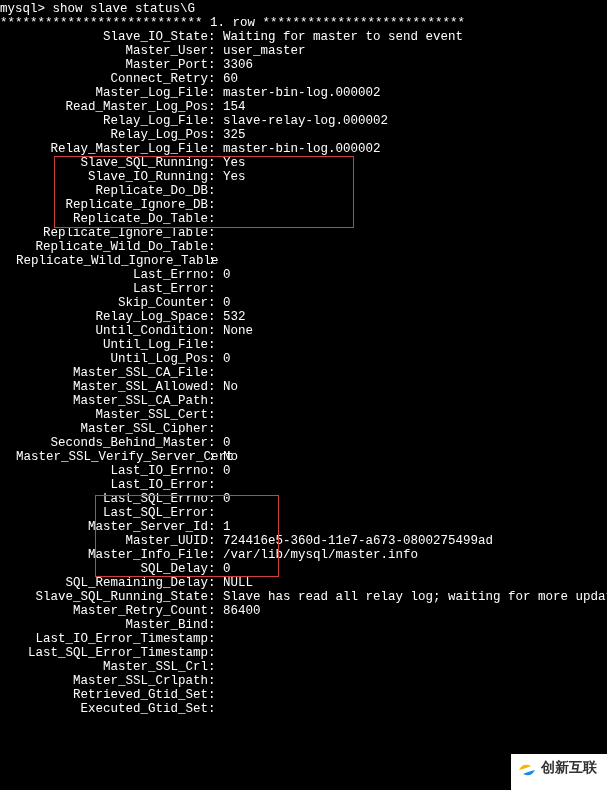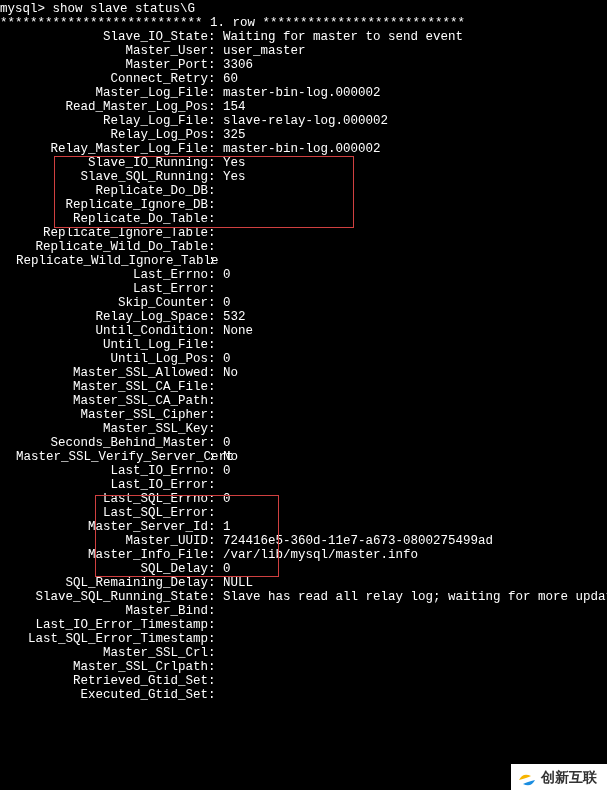--- a/index.html
+++ b/index.html
@@ -33,21 +33,21 @@
   }
   .watermark {
     position: absolute;
     right: 0;
     bottom: 0;
     background: #fff;
     color: #333;
     font-family: sans-serif;
     font-size: 14px;
     font-weight: bold;
-    padding: 6px 10px 6px 30px;
+    padding: 6px 10px 16px 30px;
     display: flex;
     align-items: center;
   }
   .watermark svg {
     position: absolute;
     left: 6px;
     top: 6px;
   }
 </style>
 </head>
@@ -59,52 +59,53 @@
 <div id="fields">
     <div class="line"><span class="key">Slave_IO_State</span><span class="sep">: </span><span class="val">Waiting for master to send event</span></div>
     <div class="line"><span class="key">Master_User</span><span class="sep">: </span><span class="val">user_master</span></div>
     <div class="line"><span class="key">Master_Port</span><span class="sep">: </span><span class="val">3306</span></div>
     <div class="line"><span class="key">Connect_Retry</span><span class="sep">: </span><span class="val">60</span></div>
     <div class="line"><span class="key">Master_Log_File</span><span class="sep">: </span><span class="val">master-bin-log.000002</span></div>
     <div class="line"><span class="key">Read_Master_Log_Pos</span><span class="sep">: </span><span class="val">154</span></div>
     <div class="line"><span class="key">Relay_Log_File</span><span class="sep">: </span><span class="val">slave-relay-log.000002</span></div>
     <div class="line"><span class="key">Relay_Log_Pos</span><span class="sep">: </span><span class="val">325</span></div>
     <div class="line"><span class="key">Relay_Master_Log_File</span><span class="sep">: </span><span class="val">master-bin-log.000002</span></div>
+    <div class="line"><span class="key">Slave_SQL_Running</span><span class="sep">: </span><span class="val">Yes</span></div>
     <div class="line"><span class="key">Slave_IO_Running</span><span class="sep">: </span><span class="val">Yes</span></div>
-    <div class="line"><span class="key">Slave_SQL_Running</span><span class="sep">: </span><span class="val">Yes</span></div>
     <div class="line"><span class="key">Replicate_Do_DB</span><span class="sep">: </span><span class="val"></span></div>
     <div class="line"><span class="key">Replicate_Ignore_DB</span><span class="sep">: </span><span class="val"></span></div>
     <div class="line"><span class="key">Replicate_Do_Table</span><span class="sep">: </span><span class="val"></span></div>
     <div class="line"><span class="key">Replicate_Ignore_Table</span><span class="sep">: </span><span class="val"></span></div>
     <div class="line"><span class="key">Replicate_Wild_Do_Table</span><span class="sep">: </span><span class="val"></span></div>
     <div class="line"><span class="key">Replicate_Wild_Ignore_Table</span><span class="sep">: </span><span class="val"></span></div>
     <div class="line"><span class="key">Last_Errno</span><span class="sep">: </span><span class="val">0</span></div>
     <div class="line"><span class="key">Last_Error</span><span class="sep">: </span><span class="val"></span></div>
     <div class="line"><span class="key">Skip_Counter</span><span class="sep">: </span><span class="val">0</span></div>
     <div class="line"><span class="key">Relay_Log_Space</span><span class="sep">: </span><span class="val">532</span></div>
     <div class="line"><span class="key">Until_Condition</span><span class="sep">: </span><span class="val">None</span></div>
     <div class="line"><span class="key">Until_Log_File</span><span class="sep">: </span><span class="val"></span></div>
     <div class="line"><span class="key">Until_Log_Pos</span><span class="sep">: </span><span class="val">0</span></div>
+    <div class="line"><span class="key">Master_SSL_CA_File</span><span class="sep">: </span><span class="val"></span></div>
     <div class="line"><span class="key">Master_SSL_Allowed</span><span class="sep">: </span><span class="val">No</span></div>
-    <div class="line"><span class="key">Master_SSL_CA_File</span><span class="sep">: </span><span class="val"></span></div>
     <div class="line"><span class="key">Master_SSL_CA_Path</span><span class="sep">: </span><span class="val"></span></div>
+    <div class="line"><span class="key">Master_SSL_Cert</span><span class="sep">: </span><span class="val"></span></div>
     <div class="line"><span class="key">Master_SSL_Cipher</span><span class="sep">: </span><span class="val"></span></div>
-    <div class="line"><span class="key">Master_SSL_Key</span><span class="sep">: </span><span class="val"></span></div>
     <div class="line"><span class="key">Seconds_Behind_Master</span><span class="sep">: </span><span class="val">0</span></div>
     <div class="line"><span class="key">Master_SSL_Verify_Server_Cert</span><span class="sep">: </span><span class="val">No</span></div>
     <div class="line"><span class="key">Last_IO_Errno</span><span class="sep">: </span><span class="val">0</span></div>
     <div class="line"><span class="key">Last_IO_Error</span><span class="sep">: </span><span class="val"></span></div>
     <div class="line"><span class="key">Last_SQL_Errno</span><span class="sep">: </span><span class="val">0</span></div>
     <div class="line"><span class="key">Last_SQL_Error</span><span class="sep">: </span><span class="val"></span></div>
     <div class="line"><span class="key">Master_Server_Id</span><span class="sep">: </span><span class="val">1</span></div>
     <div class="line"><span class="key">Master_UUID</span><span class="sep">: </span><span class="val">724416e5-360d-11e7-a673-0800275499ad</span></div>
     <div class="line"><span class="key">Master_Info_File</span><span class="sep">: </span><span class="val">/var/lib/mysql/master.info</span></div>
     <div class="line"><span class="key">SQL_Delay</span><span class="sep">: </span><span class="val">0</span></div>
     <div class="line"><span class="key">SQL_Remaining_Delay</span><span class="sep">: </span><span class="val">NULL</span></div>
     <div class="line"><span class="key">Slave_SQL_Running_State</span><span class="sep">: </span><span class="val">Slave has read all relay log; waiting for more updates</span></div>
+    <div class="line"><span class="key">Master_Retry_Count</span><span class="sep">: </span><span class="val">86400</span></div>
     <div class="line"><span class="key">Master_Bind</span><span class="sep">: </span><span class="val"></span></div>
     <div class="line"><span class="key">Last_IO_Error_Timestamp</span><span class="sep">: </span><span class="val"></span></div>
     <div class="line"><span class="key">Last_SQL_Error_Timestamp</span><span class="sep">: </span><span class="val"></span></div>
     <div class="line"><span class="key">Master_SSL_Crl</span><span class="sep">: </span><span class="val"></span></div>
     <div class="line"><span class="key">Master_SSL_Crlpath</span><span class="sep">: </span><span class="val"></span></div>
     <div class="line"><span class="key">Retrieved_Gtid_Set</span><span class="sep">: </span><span class="val"></span></div>
     <div class="line"><span class="key">Executed_Gtid_Set</span><span class="sep">: </span><span class="val"></span></div>
   </div>
 
 <div id="boxes">

